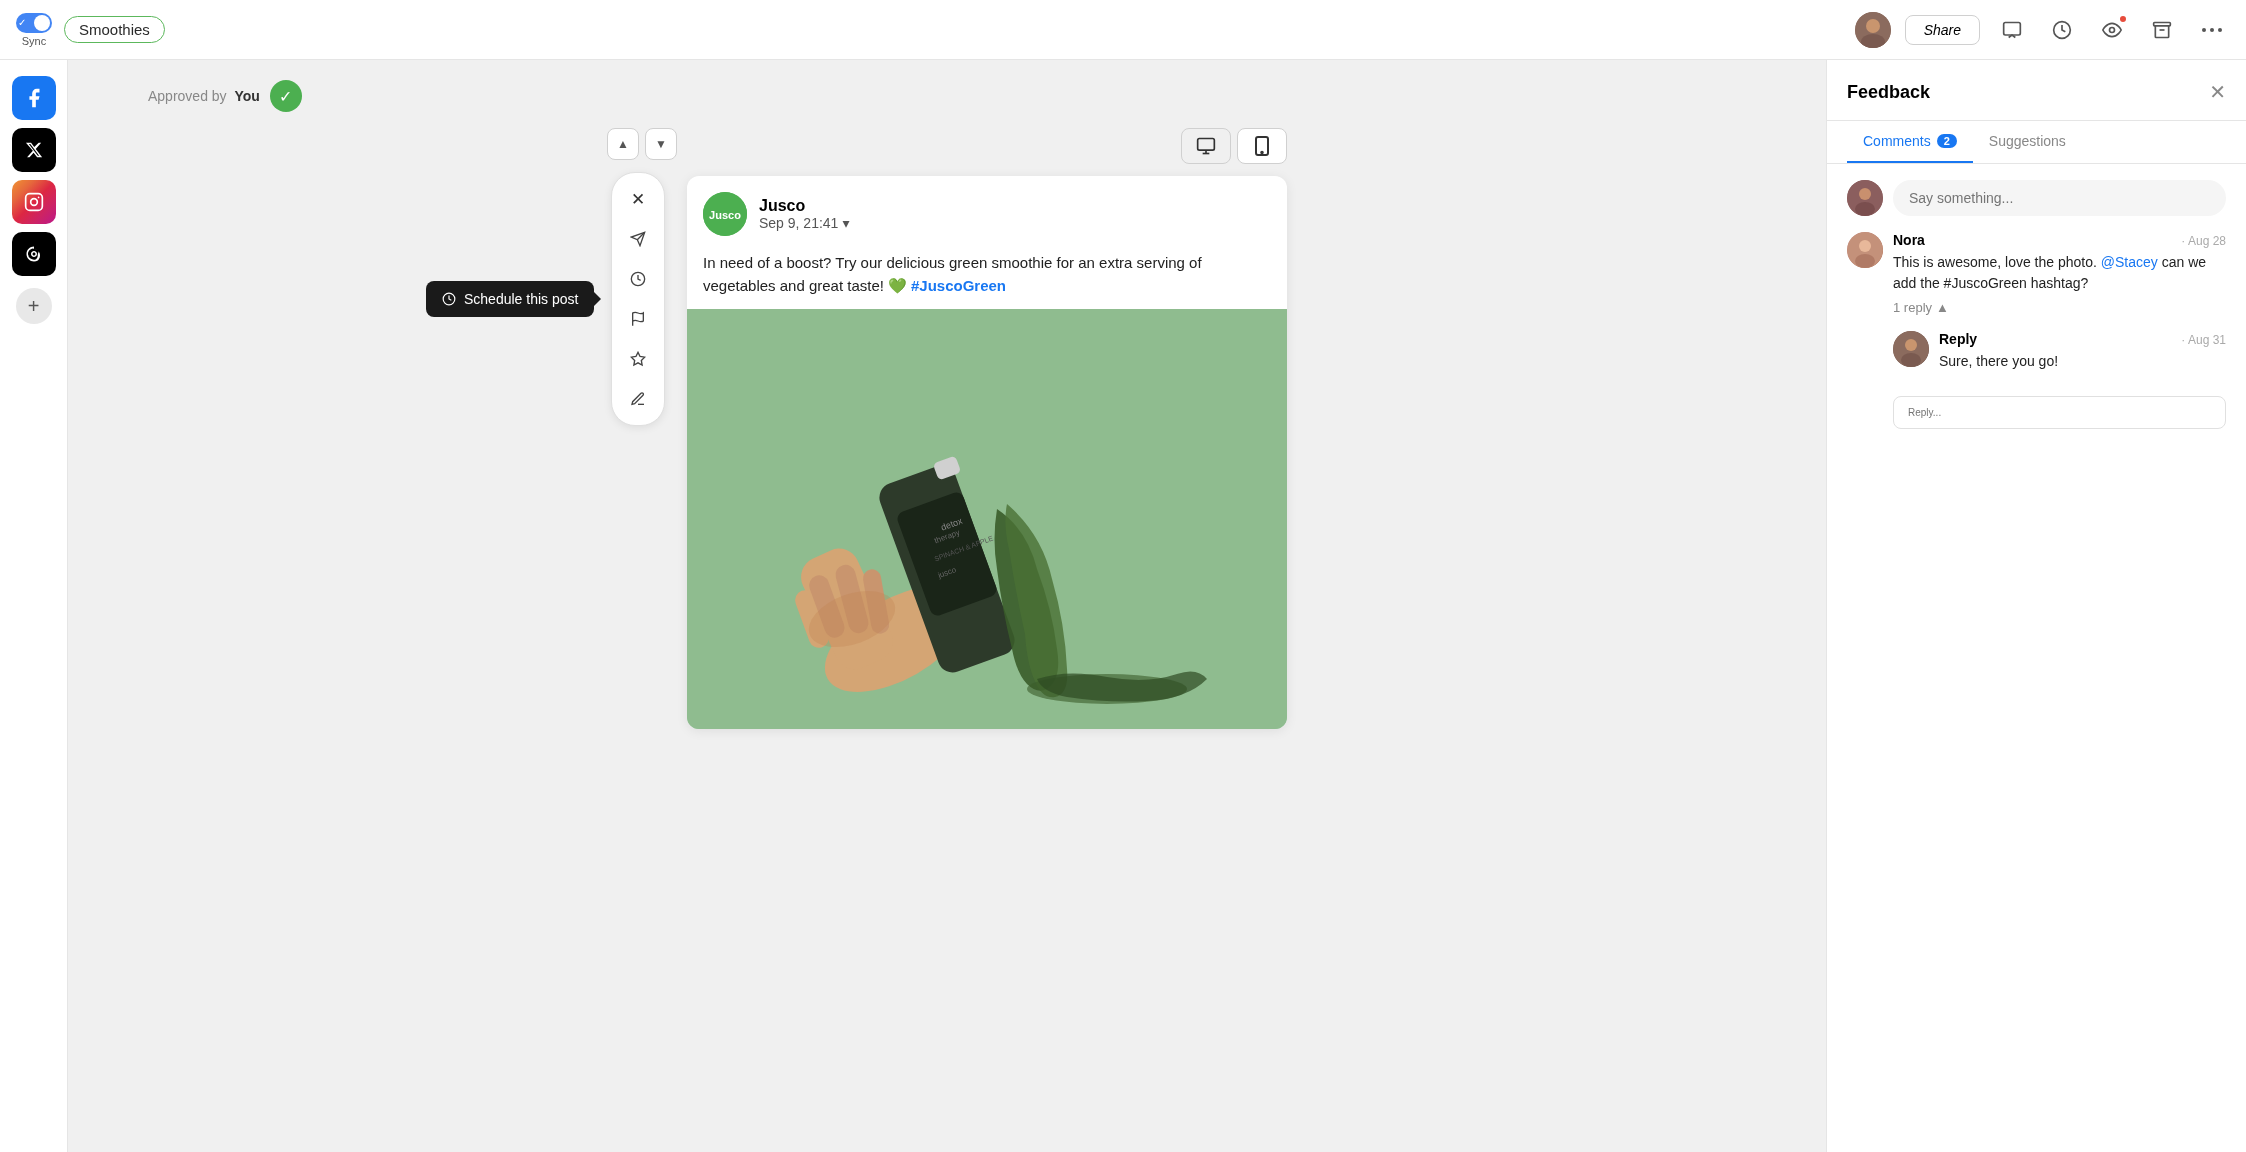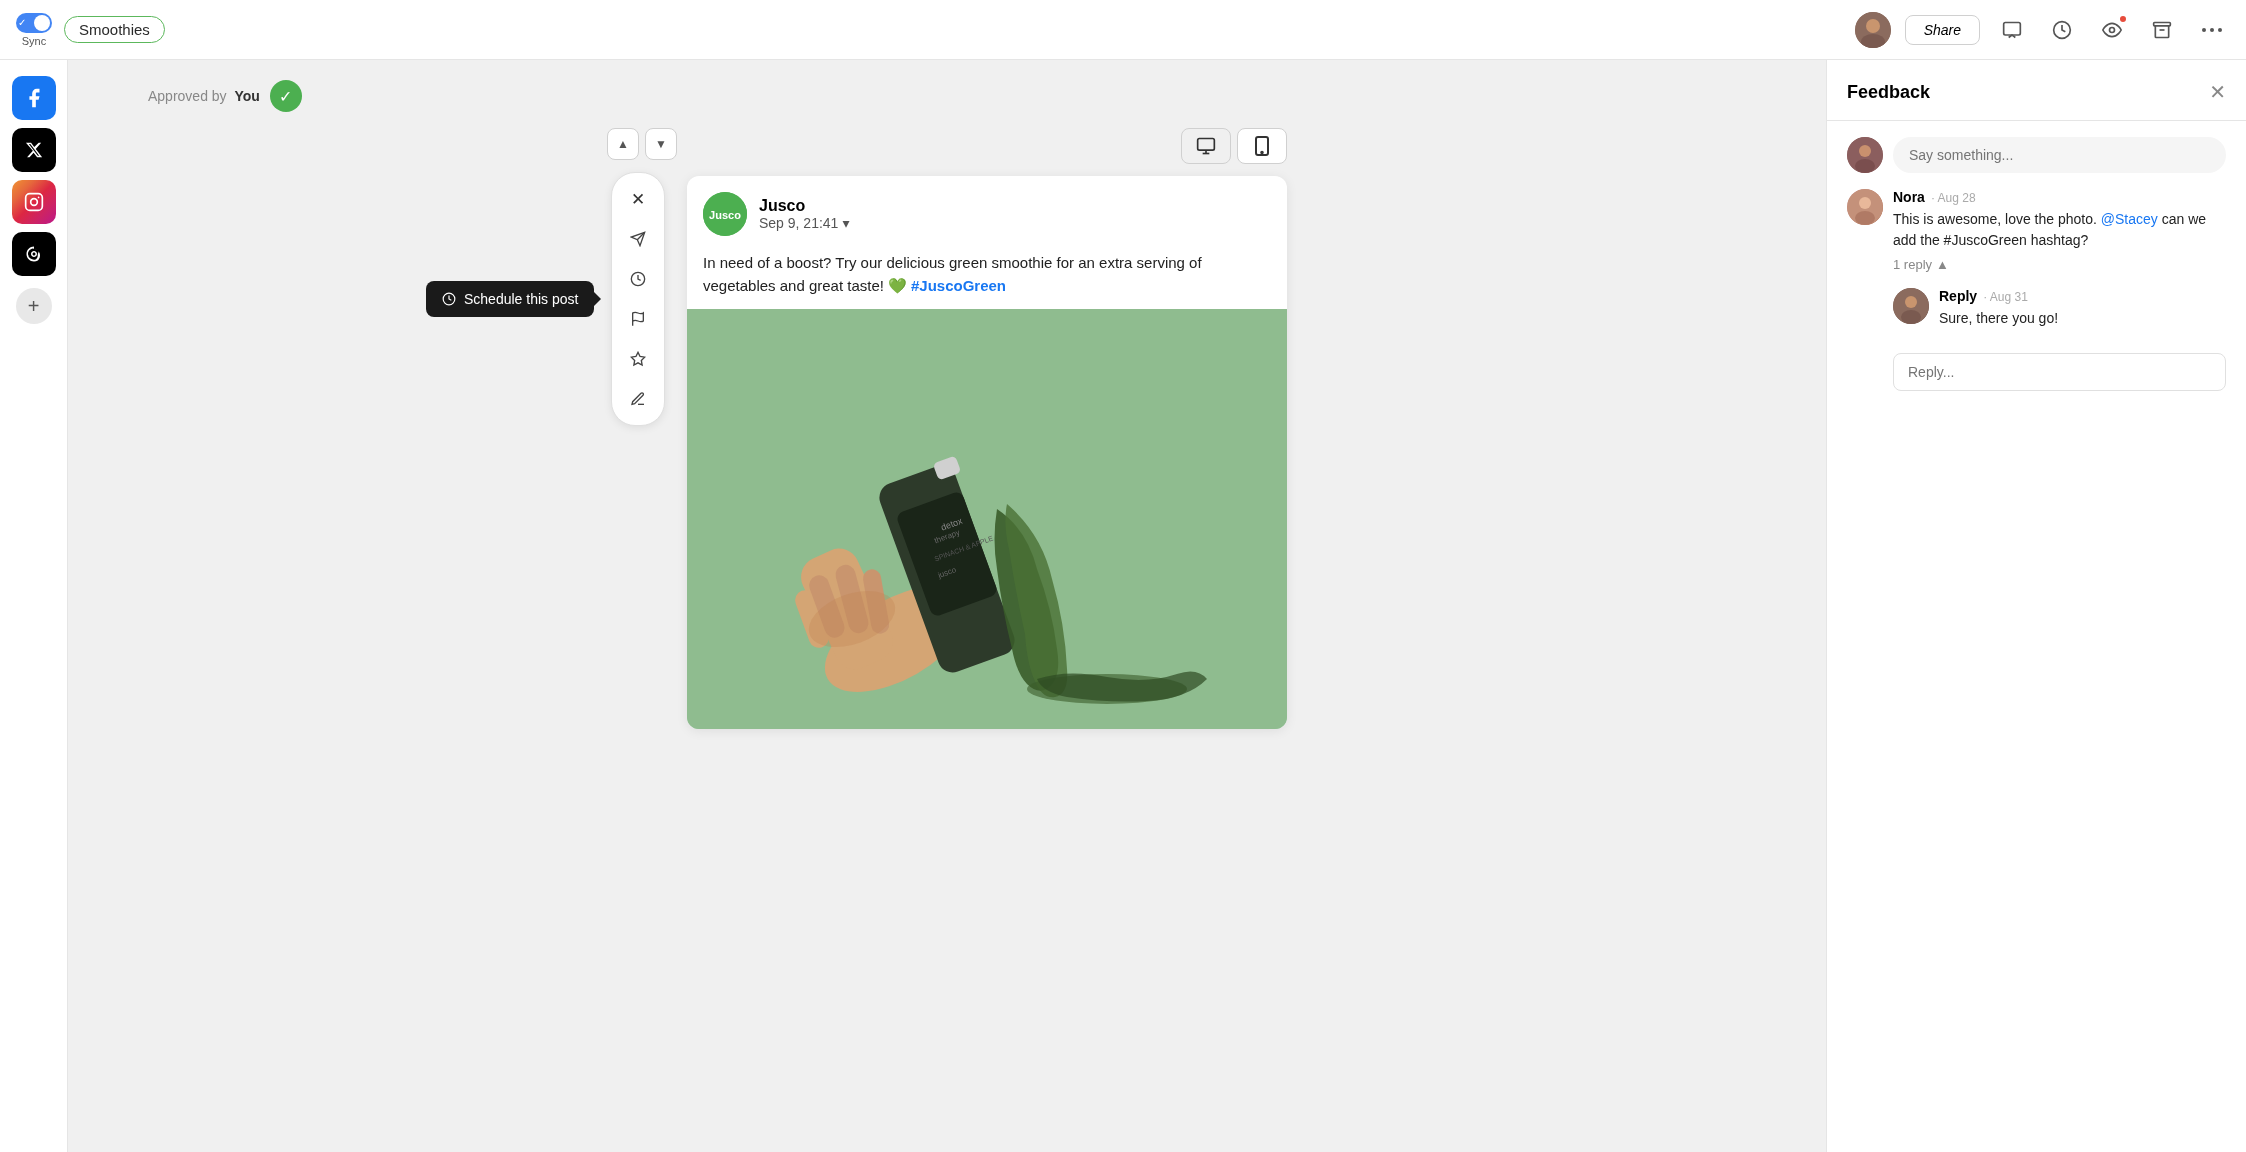--- a/index.html
+++ b/index.html
@@ -83,21 +83,21 @@
     .comment-input-row { display: flex; align-items: flex-end; gap: 10px; }
     .comment-avatar { width: 36px; height: 36px; border-radius: 50%; background: #8B5E5E; flex-shrink: 0; overflow: hidden; }
     .comment-input { flex: 1; background: #f5f5f5; border: none; border-radius: 20px; padding: 10px 16px; font-size: 14px; color: #aaa; outline: none; }
 
     .comment-block { display: flex; flex-direction: column; gap: 8px; }
     .comment-row { display: flex; gap: 10px; }
     .comment-user-avatar { width: 36px; height: 36px; border-radius: 50%; flex-shrink: 0; overflow: hidden; }
     .avatar-nora { background: linear-gradient(135deg, #d4a5a5, #a0522d); }
     .avatar-stacey { background: linear-gradient(135deg, #8B6B5E, #5a3e35); }
     .comment-content { flex: 1; }
-    .comment-author-row { display: flex; align-items: baseline; gap: 6px; margin-bottom: 4px; }
+    .comment-author-row { display: flex; align-items: baseline; margin-bottom: 4px; justify-content: space-between; }
     .comment-author { font-weight: 600; font-size: 14px; }
     .comment-date { font-size: 12px; color: #aaa; }
     .comment-text { font-size: 14px; color: #222; line-height: 1.5; }
     .mention { color: #1877f2; }
     .reply-toggle { font-size: 13px; color: #888; display: flex; align-items: center; gap: 4px; cursor: pointer; margin-top: 6px; }
 
     .reply-input-box { border: 1px solid #e0e0e0; border-radius: 8px; padding: 10px 14px; font-size: 14px; color: #aaa; margin-top: 8px; }
   </style>
 </head>
 <body>
@@ -324,20 +324,29 @@
         </div>
       </div>
     </div>
   </div>
 
   <div class="feedback-panel">
     <div class="feedback-header">
       <div class="feedback-title">Feedback</div>
       <div class="close-feedback">✕</div>
     </div>
+    <div class="feedback-tabs">
+      <div class="feedback-tab active">
+        <span>Comments</span>
+        <span class="tab-badge">2</span>
+      </div>
+      <div class="feedback-tab">
+        <span>Suggestions</span>
+      </div>
+    </div>
     <div class="feedback-body">
 
       <div class="comment-input-row">
         <div class="comment-avatar">
           <svg viewBox="0 0 36 36" width="36" height="36">
             <circle cx="18" cy="18" r="18" fill="#8B5E5E"></circle>
             <circle cx="18" cy="14" r="6" fill="#c9906e"></circle>
             <ellipse cx="18" cy="29" rx="10" ry="7" fill="#7a4e4e"></ellipse>
           </svg>
         </div>
@@ -384,17 +393,17 @@
             <div class="comment-author-row">
               <span class="comment-author">Reply</span>
               <span class="comment-date">· <span>Aug 31</span></span>
             </div>
             <div class="comment-text">Sure, there you go!</div>
           </div>
         </div>
       </div>
 
       <div style="margin-left: 46px;">
-        <input class="reply-input-box" style="width: 100%; outline: none; border: 1px solid rgb(224, 224, 224); border-radius: 8px; padding: 10px 14px; font-size: 14px; color: #404040;" type="text" placeholder="Reply...">
+        <input class="reply-input-box" style="width: 100%; outline: none; border: 1px solid rgb(224, 224, 224); border-radius: 8px; padding: 10px 14px; font-size: 10px; color: #404040;" type="text" placeholder="Reply...">
       </div>
     </div>
   </div>
 </div>
 
 </body></html>

